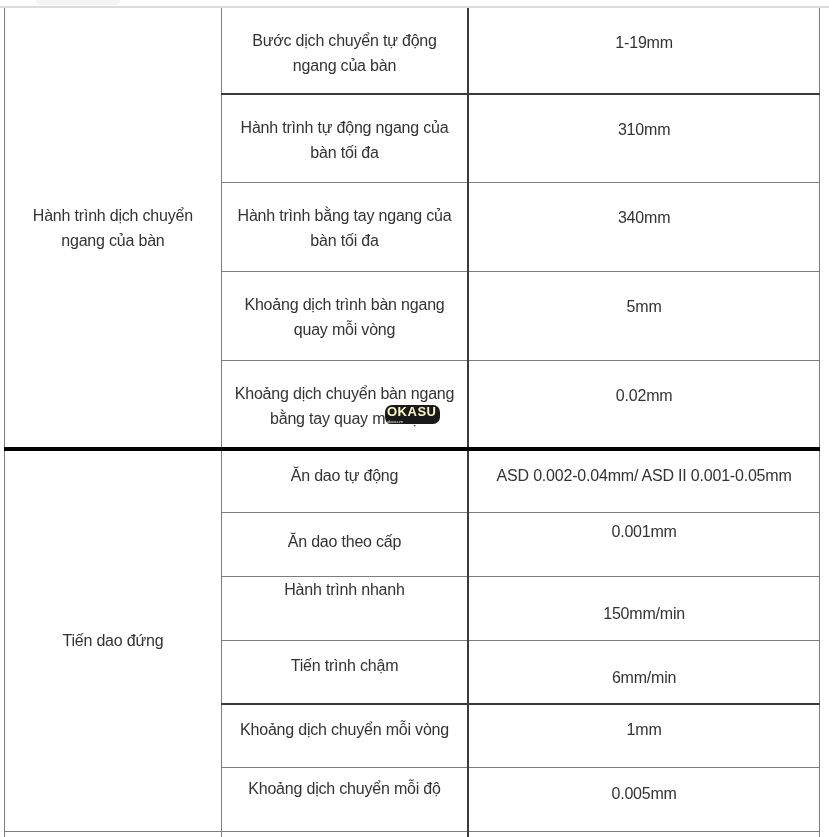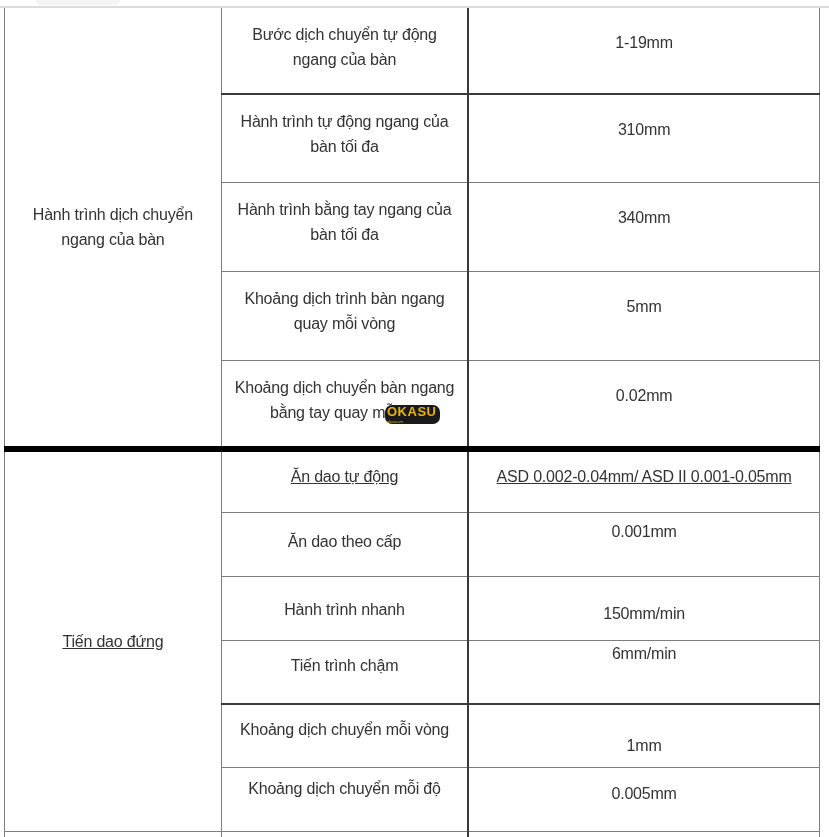--- a/index.html
+++ b/index.html
@@ -41,46 +41,46 @@
       text-align: center;
       vertical-align: middle;
       font-size: 16px;
       line-height: 25px;
       padding: 0 8px;
       color: #333333;
       letter-spacing: -0.2px;
     }
     table.spec td.label {
       vertical-align: top;
-      padding-top: 14px;
+      padding-top: 20px;
     }
     table.spec td.value {
       vertical-align: top;
       padding-top: 22px;
     }
     table.spec td.group {
       vertical-align: middle;
     }
     
     table.spec td.col3 { border-left: 2px solid #3a3a3a; margin-left: 32px; }
-    table.spec tr.dark-top > td { border-top: 6px solid #000000; text-decoration: underline; }
+    table.spec tr.dark-top > td { border-top: 4px solid #000000; }
     table.spec td.dark-top { border-top: 2px solid #3a3a3a; }
 
     .c1 { width: 216px; }
     .c2 { width: 246px; }
     .c3 { width: 350px; }
 
     .watermark {
       position: absolute;
       left: 385px;
       top: 405px;
       font-family: "Liberation Sans", sans-serif;
       font-weight: bold;
       font-size: 13px;
-      color: #eab308;
+      color: #fef9c3;
       background: #1a1a1a;
       border-radius: 7px;
       padding: 0 4px 0 2px;
       line-height: 14px;
       letter-spacing: 0.5px;
     }
     .watermark .sub {
       display: block;
       font-size: 4px;
       line-height: 5px;
@@ -127,30 +127,30 @@
     <tr class="dark-top" style="height:63px">
       <td class="group" rowspan="6">Tiến dao đứng</td>
       <td class="label" style="padding-top:12px">Ăn dao tự động</td>
       <td class="value col3" style="padding-top:12px">ASD 0.002-0.04mm/  ASD II 0.001-0.05mm</td>
     </tr>
     <tr style="height:64px">
       <td class="label" style="padding-top:16px">Ăn dao theo cấp</td>
       <td class="value col3" style="padding-top:6px">0.001mm</td>
     </tr>
     <tr style="height:64px">
-      <td class="label" style="padding-top:20px">Hành trình nhanh</td>
+      <td class="label" style="padding-top:0">Hành trình nhanh</td>
       <td class="value col3" style="padding-top:24px">150mm/min</td>
     </tr>
     <tr style="height:64px">
       <td class="label" style="padding-top:12px">Tiến trình chậm</td>
-      <td class="value col3" style="padding-top:0">6mm/min</td>
+      <td class="value col3" style="padding-top:24px">6mm/min</td>
     </tr>
     <tr style="height:63px">
       <td class="label dark-top" style="padding-top:12px">Khoảng dịch chuyển mỗi vòng</td>
-      <td class="value col3 dark-top" style="padding-top:28px">1mm</td>
+      <td class="value col3 dark-top" style="padding-top:12px">1mm</td>
     </tr>
     <tr style="height:64px">
       <td class="label" style="padding-top:8px">Khoảng dịch chuyển mỗi độ</td>
       <td class="value col3" style="padding-top:13px">0.005mm</td>
     </tr>
     <tr style="height:20px">
       <td></td>
       <td></td>
       <td class="col3"></td>
     </tr>

